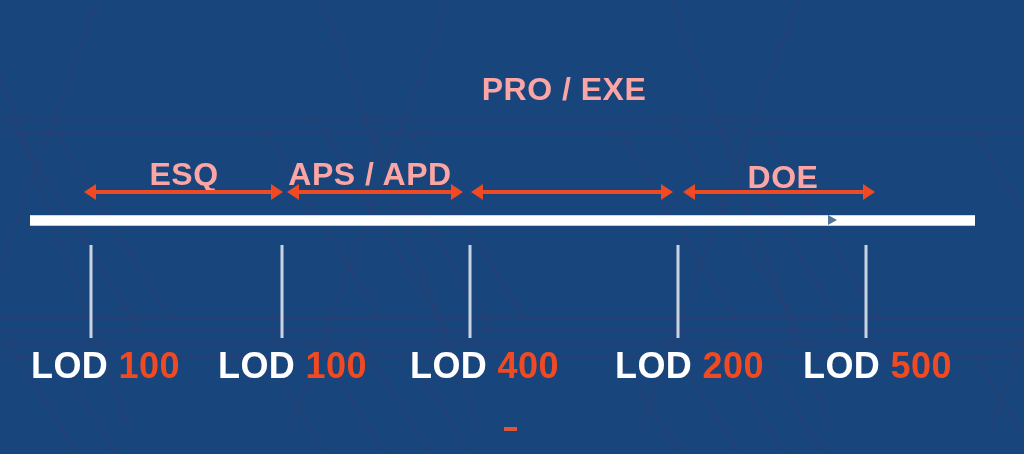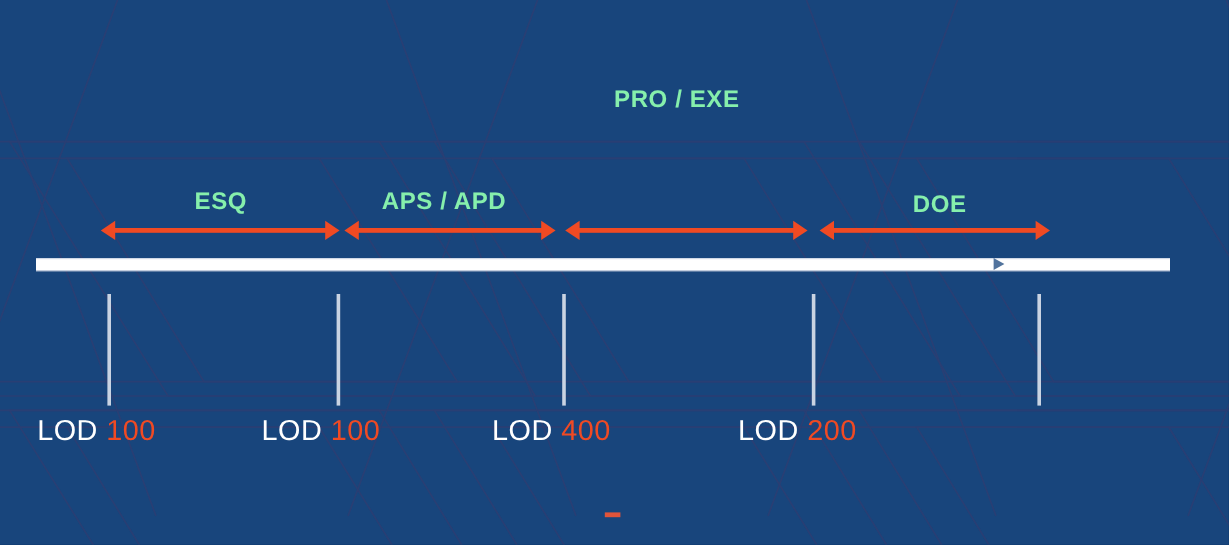--- a/index.html
+++ b/index.html
@@ -21,23 +21,23 @@
     position: absolute;
     inset: 0;
     width: 1024px;
     height: 454px;
     pointer-events: none;
   }
 
   
   .phase-label {
     position: absolute;
-    color: #86efac;
+    color: #fca5a5;
     font-weight: bold;
-    font-size: 20px;
+    font-size: 32px;
     letter-spacing: 0.5px;
     white-space: nowrap;
     transform: translateX(-50%);
     line-height: 1;
   }
 
   
   .arrow-row {
     position: absolute;
     height: 22px;
@@ -92,22 +92,22 @@
     width: 3px;
     height: 93px;
     background: #c9d3e2;
     transform: translateX(-50%);
   }
 
   
   .lod-label {
     position: absolute;
     top: 348px;
-    font-size: 24px;
-    font-weight: normal;
+    font-size: 36px;
+    font-weight: bold;
     white-space: nowrap;
     letter-spacing: 0.4px;
     line-height: 1;
   }
   .lod-label .lod-word { color: #ffffff; }
   .lod-label .lod-num  { color: #f04a23; }
 
   
   #bottom-dash {
     position: absolute;
@@ -200,16 +200,19 @@
   </div>
   <div class="lod-label" style="left:218px;">
     <span class="lod-word">LOD</span><span>&nbsp;</span><span class="lod-num">100</span>
   </div>
   <div class="lod-label" style="left:410px;">
     <span class="lod-word">LOD</span><span>&nbsp;</span><span class="lod-num">400</span>
   </div>
   <div class="lod-label" style="left:615px;">
     <span class="lod-word">LOD</span><span>&nbsp;</span><span class="lod-num">200</span>
   </div>
+  <div class="lod-label" style="left:803px;">
+    <span class="lod-word">LOD</span><span>&nbsp;</span><span class="lod-num">500</span>
+  </div>
 
   <div id="bottom-dash"></div>
 
 </div>
 
 </body></html>

